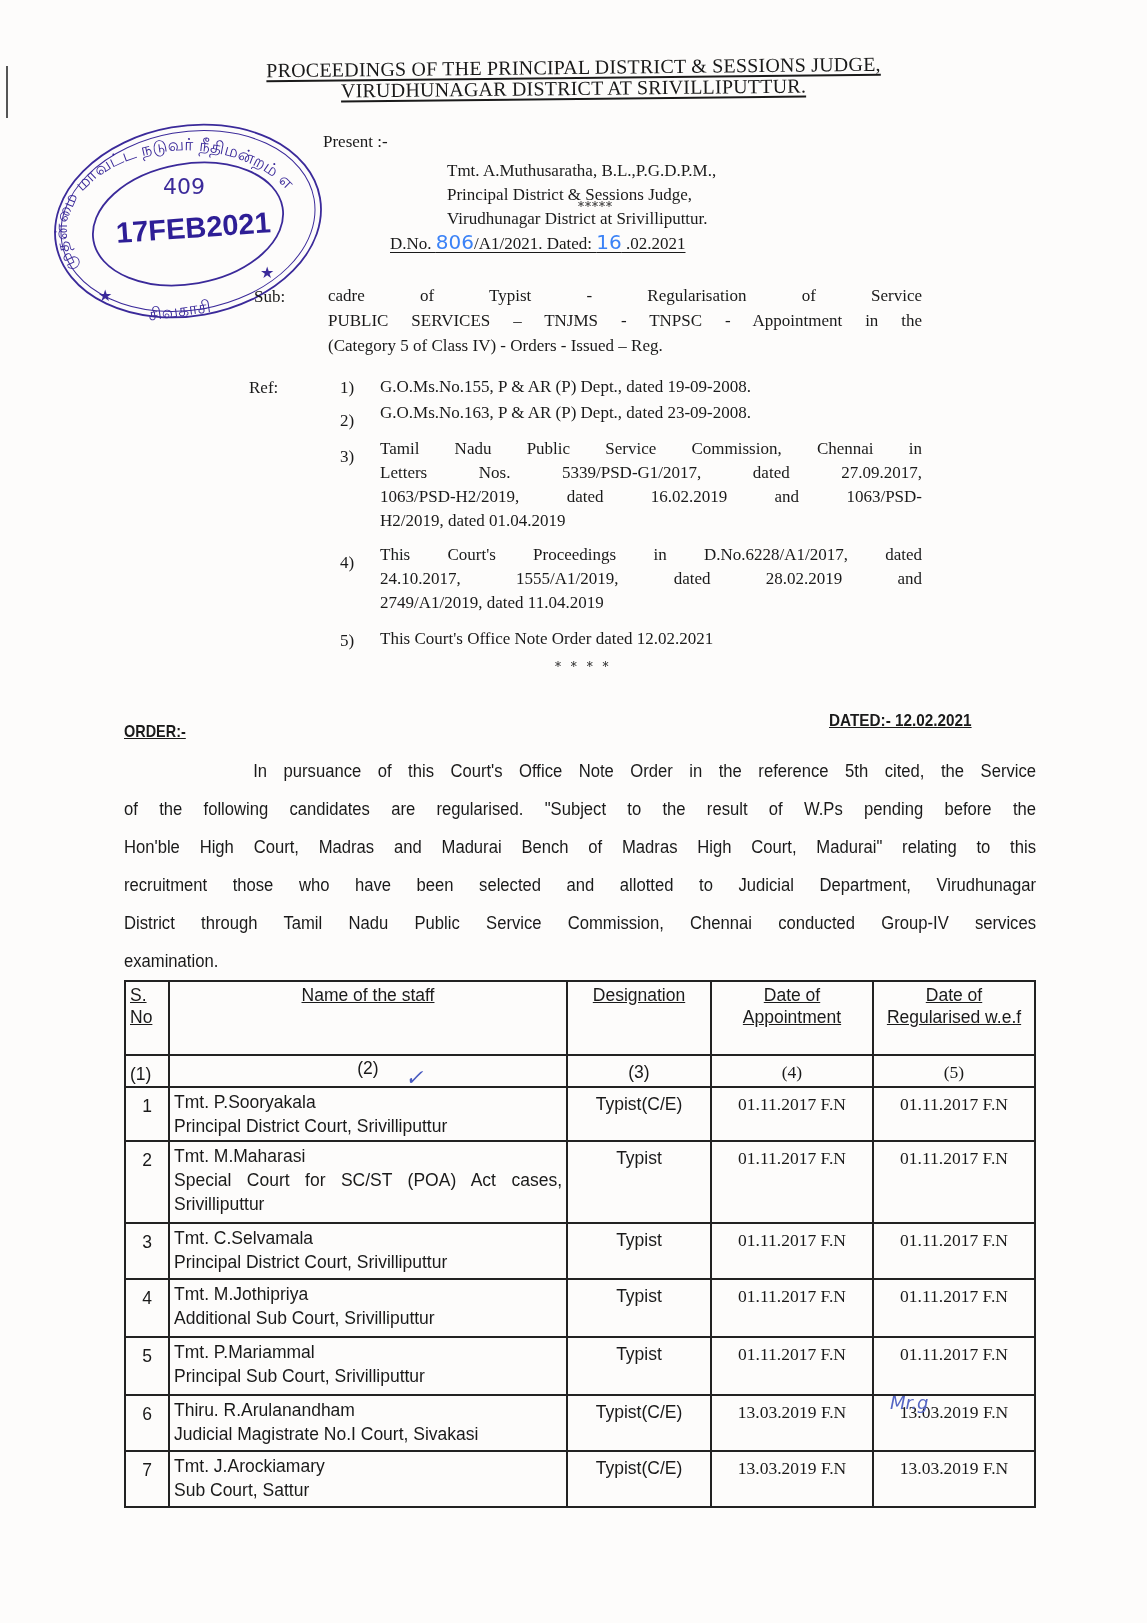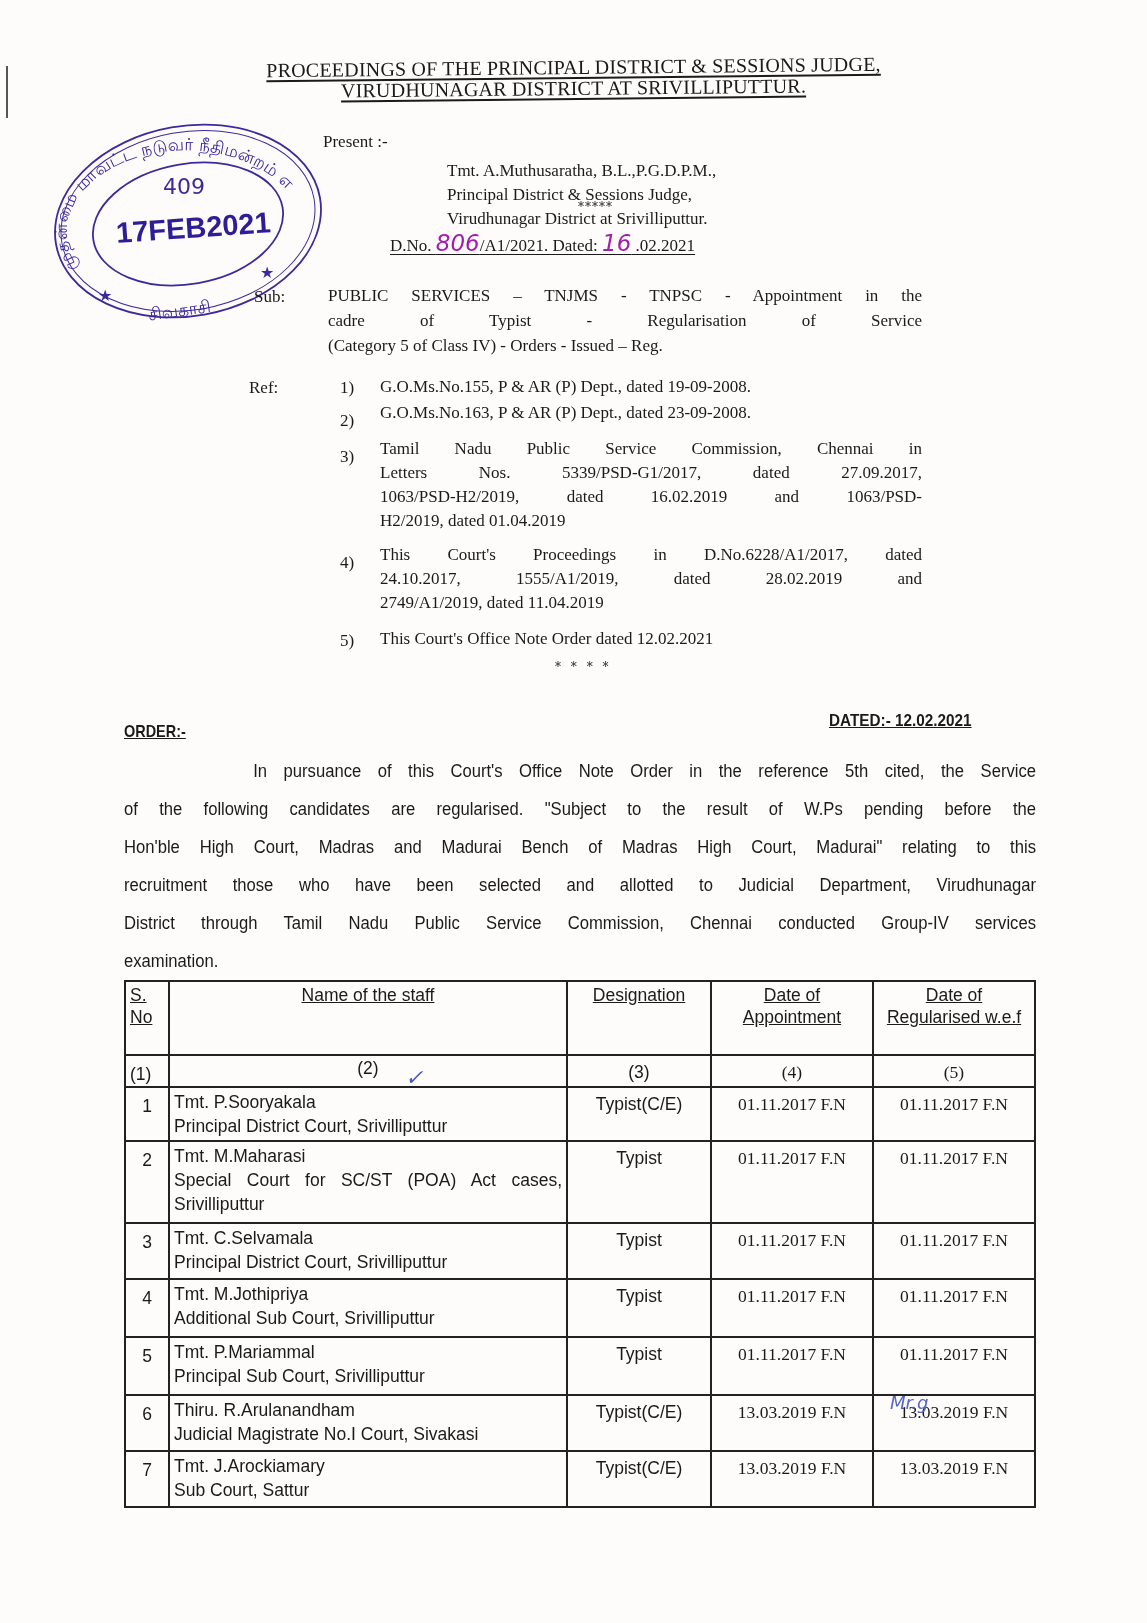--- a/index.html
+++ b/index.html
@@ -21,21 +21,21 @@
   #t2 { top: 77px; transform: rotate(-0.6deg); }
 
   
   .stamp { left: 38px; top: 118px; width: 285px; height: 205px; }
   .stamp svg { width: 100%; height: 100%; }
 
   .present-label { left: 323px; top: 132px; font-size: 17px; font-family: "Liberation Serif", serif; }
   .present-lines { left: 447px; top: 127px; font-size: 17px; line-height: 24px; font-family: "Liberation Serif", serif; margin-top: 32px; }
   .stars5 { left: 578px; top: 200px; font-size: 12px; letter-spacing: 1px; }
   .dno { left: 390px; top: 230px; font-size: 17px; font-family: "Liberation Serif", serif; text-decoration: underline; text-underline-offset: 3px; }
-  .dno .hw { color: #a21caf; font-family: "DejaVu Sans", sans-serif; font-size: 23px; font-style: italic; }
+  .dno .hw { color: #3b82f6; font-family: "DejaVu Sans", sans-serif; font-size: 20px; }
 
   .sub-label { left: 254px; top: 287px; font-size: 17px; font-family: "Liberation Serif", serif; }
   .sub-text { left: 328px; top: 283px; width: 594px; font-size: 17px; line-height: 25px; text-align: justify; text-align-last: left; font-family: "Liberation Serif", serif; }
   .sub-text .jl { text-align-last: justify; display:block; }
 
   .ref-label { left: 249px; top: 378px; font-size: 17px; font-family: "Liberation Serif", serif; }
   .ref-list { left: 340px; top: 0; width: 582px; font-family: "Liberation Serif", serif; font-size: 17px; }
   .ref-item { position: absolute; left: 0; width: 582px; }
   .ref-num { position: absolute; left: 0; }
   .ref-body { position: absolute; left: 40px; width: 542px; line-height: 24px; text-align: justify; }
@@ -106,22 +106,22 @@
   <div>Virudhunagar District at Srivilliputtur.</div>
 </div>
 <div class="abs stars5">*****</div>
 
 <div class="abs dno">
   <span>D.No. </span><span class="hw">806</span><span>/A1/2021. Dated: </span><span class="hw">16</span><span> .02.2021</span>
 </div>
 
 <div class="abs sub-label">Sub:</div>
 <div class="abs sub-text">
+  <span class="jl">cadre of Typist - Regularisation of Service</span>
   <span class="jl">PUBLIC SERVICES – TNJMS - TNPSC - Appointment in the</span>
-  <span class="jl">cadre of Typist - Regularisation of Service</span>
   <span style="display:block">(Category 5 of Class IV) -  Orders - Issued – Reg.</span>
 </div>
 
 <div class="abs ref-label">Ref:</div>
 <div class="abs ref-list">
   <div class="ref-item" style="top:366px">
     <span class="ref-num" style="top:12px">1)</span>
     <div class="ref-body" style="top:9px">
         <span style="display:block">G.O.Ms.No.155, P &amp; AR (P) Dept., dated 19-09-2008.</span>
       </div>

